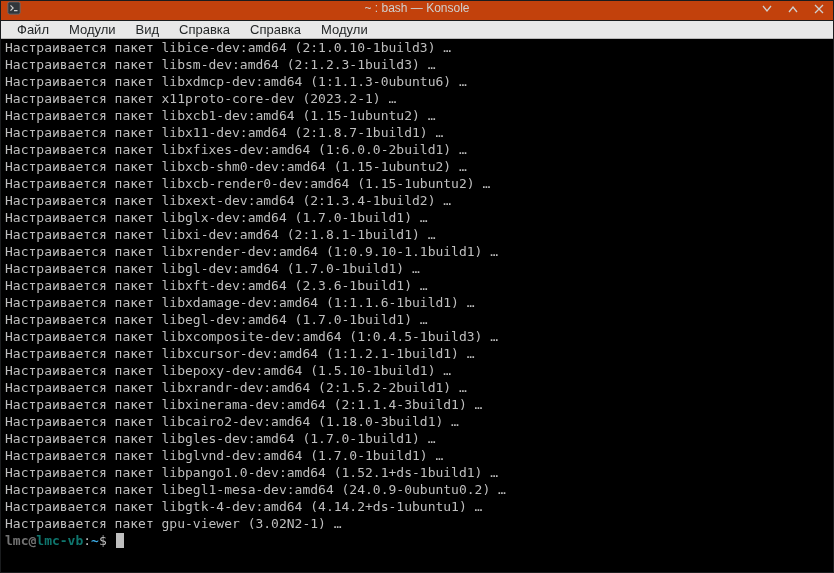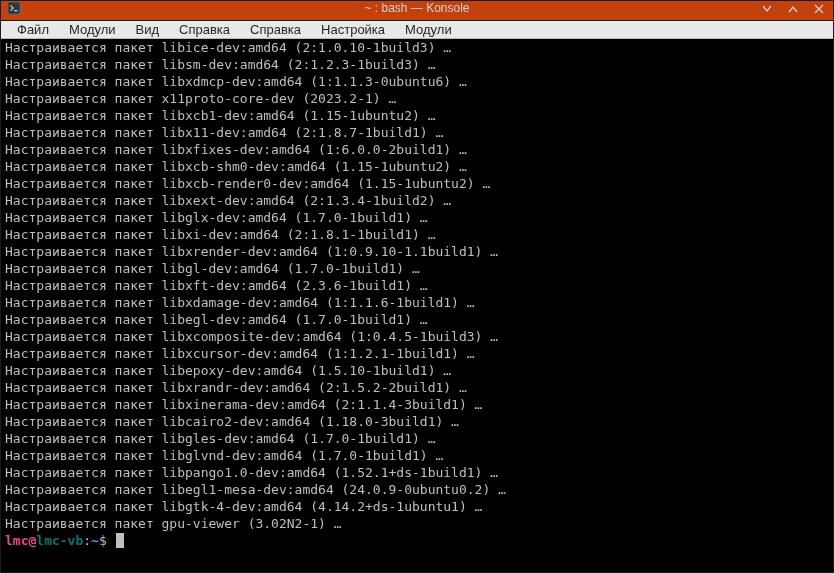--- a/index.html
+++ b/index.html
@@ -69,21 +69,21 @@
     background: #000000;
     color: #bfbfbf;
     font-family: "DejaVu Sans Mono", "Liberation Mono", Consolas, monospace;
     font-size: 13px;
     line-height: 17px;
     padding: 0 4px 4px 4px;
     overflow: hidden;
     white-space: pre;
   }
   .line { white-space: pre; }
-  .prompt-user { color: #ec4899; font-weight: bold; }
+  .prompt-user { color: #737373; font-weight: bold; }
   .prompt-host { color: #0f766e; font-weight: bold; }
   .prompt-tilde { color: #3daee9; font-weight: bold; }
   .prompt-sep { color: #bfbfbf; }
   .prompt-dollar { color: #bfbfbf; }
   .cursor {
     display: inline-block;
     width: 8px;
     height: 15px;
     background: #bfbfbf;
     vertical-align: text-bottom;
@@ -122,17 +122,16 @@
     </span>
   </div>
 </div>
 
 <div class="menubar">
   <span class="menu-item">Файл</span>
   <span class="menu-item">Модули</span>
   <span class="menu-item">Вид</span>
   <span class="menu-item">Справка</span>
   <span class="menu-item">Справка</span>
-  <span class="menu-item">Настройка</span>
   <span class="menu-item">Модули</span>
 </div>
 
 <div class="terminal" id="terminal"><div class="line">Настраивается пакет libice-dev:amd64 (2:1.0.10-1build3) …</div><div class="line">Настраивается пакет libsm-dev:amd64 (2:1.2.3-1build3) …</div><div class="line">Настраивается пакет libxdmcp-dev:amd64 (1:1.1.3-0ubuntu6) …</div><div class="line">Настраивается пакет x11proto-core-dev (2023.2-1) …</div><div class="line">Настраивается пакет libxcb1-dev:amd64 (1.15-1ubuntu2) …</div><div class="line">Настраивается пакет libx11-dev:amd64 (2:1.8.7-1build1) …</div><div class="line">Настраивается пакет libxfixes-dev:amd64 (1:6.0.0-2build1) …</div><div class="line">Настраивается пакет libxcb-shm0-dev:amd64 (1.15-1ubuntu2) …</div><div class="line">Настраивается пакет libxcb-render0-dev:amd64 (1.15-1ubuntu2) …</div><div class="line">Настраивается пакет libxext-dev:amd64 (2:1.3.4-1build2) …</div><div class="line">Настраивается пакет libglx-dev:amd64 (1.7.0-1build1) …</div><div class="line">Настраивается пакет libxi-dev:amd64 (2:1.8.1-1build1) …</div><div class="line">Настраивается пакет libxrender-dev:amd64 (1:0.9.10-1.1build1) …</div><div class="line">Настраивается пакет libgl-dev:amd64 (1.7.0-1build1) …</div><div class="line">Настраивается пакет libxft-dev:amd64 (2.3.6-1build1) …</div><div class="line">Настраивается пакет libxdamage-dev:amd64 (1:1.1.6-1build1) …</div><div class="line">Настраивается пакет libegl-dev:amd64 (1.7.0-1build1) …</div><div class="line">Настраивается пакет libxcomposite-dev:amd64 (1:0.4.5-1build3) …</div><div class="line">Настраивается пакет libxcursor-dev:amd64 (1:1.2.1-1build1) …</div><div class="line">Настраивается пакет libepoxy-dev:amd64 (1.5.10-1build1) …</div><div class="line">Настраивается пакет libxrandr-dev:amd64 (2:1.5.2-2build1) …</div><div class="line">Настраивается пакет libxinerama-dev:amd64 (2:1.1.4-3build1) …</div><div class="line">Настраивается пакет libcairo2-dev:amd64 (1.18.0-3build1) …</div><div class="line">Настраивается пакет libgles-dev:amd64 (1.7.0-1build1) …</div><div class="line">Настраивается пакет libglvnd-dev:amd64 (1.7.0-1build1) …</div><div class="line">Настраивается пакет libpango1.0-dev:amd64 (1.52.1+ds-1build1) …</div><div class="line">Настраивается пакет libegl1-mesa-dev:amd64 (24.0.9-0ubuntu0.2) …</div><div class="line">Настраивается пакет libgtk-4-dev:amd64 (4.14.2+ds-1ubuntu1) …</div><div class="line">Настраивается пакет gpu-viewer (3.02N2-1) …</div><div class="line"><span class="prompt-user">lmc</span><span class="prompt-user">@</span><span class="prompt-host">lmc-vb</span><span class="prompt-sep">:</span><span class="prompt-tilde">~</span><span class="prompt-dollar">$ </span><span class="cursor"></span></div></div>
 
 </body></html>

